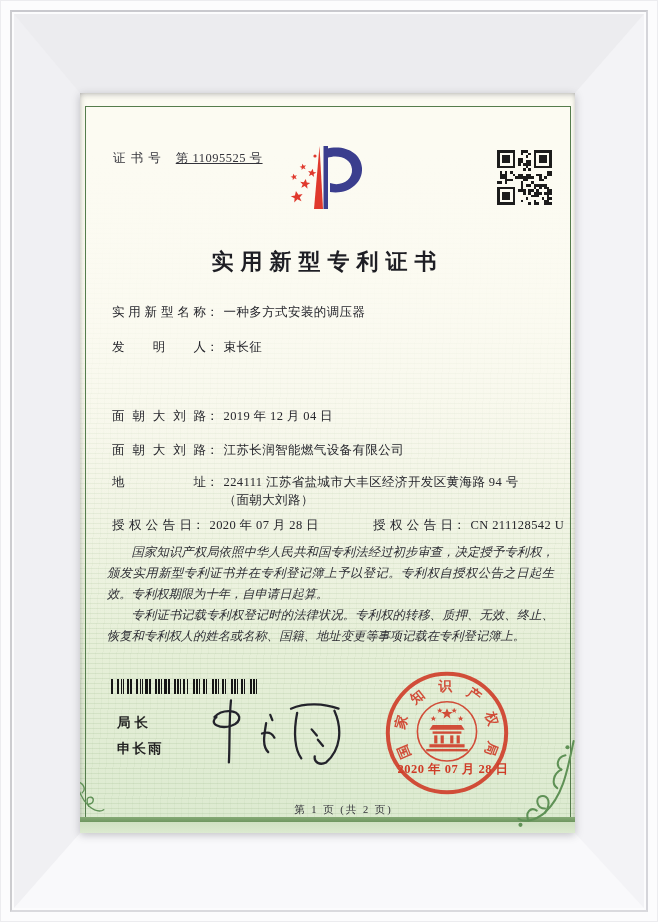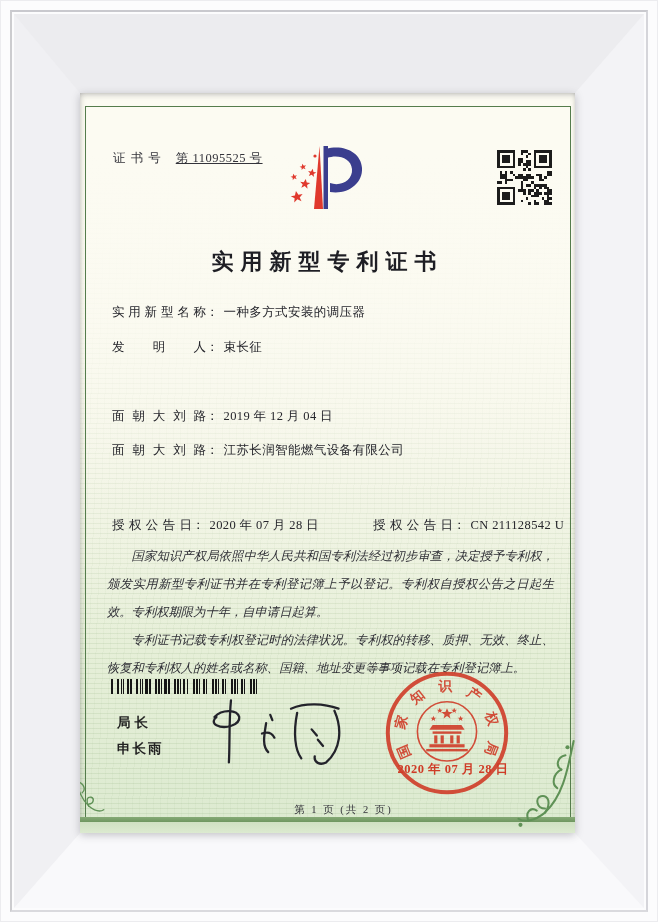--- a/index.html
+++ b/index.html
@@ -40,21 +40,21 @@
 
   
   .row{position:absolute;left:32px;font-size:12.5px;line-height:17.5px;color:#26262c;white-space:nowrap;}
   .row .lbl{display:inline-block;width:94px;text-align:justify;text-align-last:justify;vertical-align:top;}
   .row .val{margin-left:5px;letter-spacing:.4px;}
   .row .val-wrap{display:inline-block;width:318px;white-space:normal;vertical-align:top;margin-left:5px;letter-spacing:.4px;}
   .grant .lbl2{display:inline-block;width:80px;text-align:justify;text-align-last:justify;vertical-align:top;}
   .grant .pair2{position:absolute;left:261px;top:0;white-space:nowrap;}
 
   
-  .legal{position:absolute;left:27px;top:449px;width:447px;font-size:12.3px;line-height:28px;
+  .legal{position:absolute;left:27px;top:449px;width:447px;font-size:12.3px;line-height:21px;
          text-align:justify;color:#2e2e35;font-style:italic;}
   .legal p{margin:0;text-indent:2em;}
 
   
   .barcode{position:absolute;left:31px;top:586px;width:147px;height:15px;
            background:repeating-linear-gradient(90deg,#161616 0 1.5px,transparent 1.5px 2.5px,
              #161616 2.5px 3.2px,transparent 3.2px 6px,#161616 6px 8px,transparent 8px 9.5px);}
   .signer-title{position:absolute;left:37px;top:621px;font-size:13.5px;letter-spacing:4px;font-weight:600;color:#222;}
   .signer-name{position:absolute;left:37px;top:647px;font-size:13.5px;letter-spacing:2px;font-weight:600;color:#222;}
   .signature{position:absolute;left:122px;top:601px;width:150px;height:78px;}
@@ -222,20 +222,23 @@
     </div>
     <div class="row" style="top:246px">
       <span class="lbl">发明人</span><span>：</span><span class="val">束长征</span>
     </div>
     <div class="row" style="top:315px">
       <span class="lbl">面朝大刘路</span><span>：</span><span class="val">2019 年 12 月 04 日</span>
     </div>
     <div class="row" style="top:349px">
       <span class="lbl">面朝大刘路</span><span>：</span><span class="val">江苏长润智能燃气设备有限公司</span>
     </div>
+    <div class="row" style="top:381px">
+      <span class="lbl">地址</span><span>：</span><span class="val-wrap">224111 江苏省盐城市大丰区经济开发区黄海路 94 号（面朝大刘路）</span>
+    </div>
 
     <div class="row grant" style="top:424px">
       <span class="lbl2">授权公告日</span><span>：</span><span class="val">2020 年 07 月 28 日</span>
       <span class="pair2">
         <span class="lbl2">授权公告日</span><span>：</span><span class="val">CN 211128542 U</span>
       </span>
     </div>
 
     <div class="legal">
       <p>国家知识产权局依照中华人民共和国专利法经过初步审查，决定授予专利权，颁发实用新型专利证书并在专利登记簿上予以登记。专利权自授权公告之日起生效。专利权期限为十年，自申请日起算。</p>

